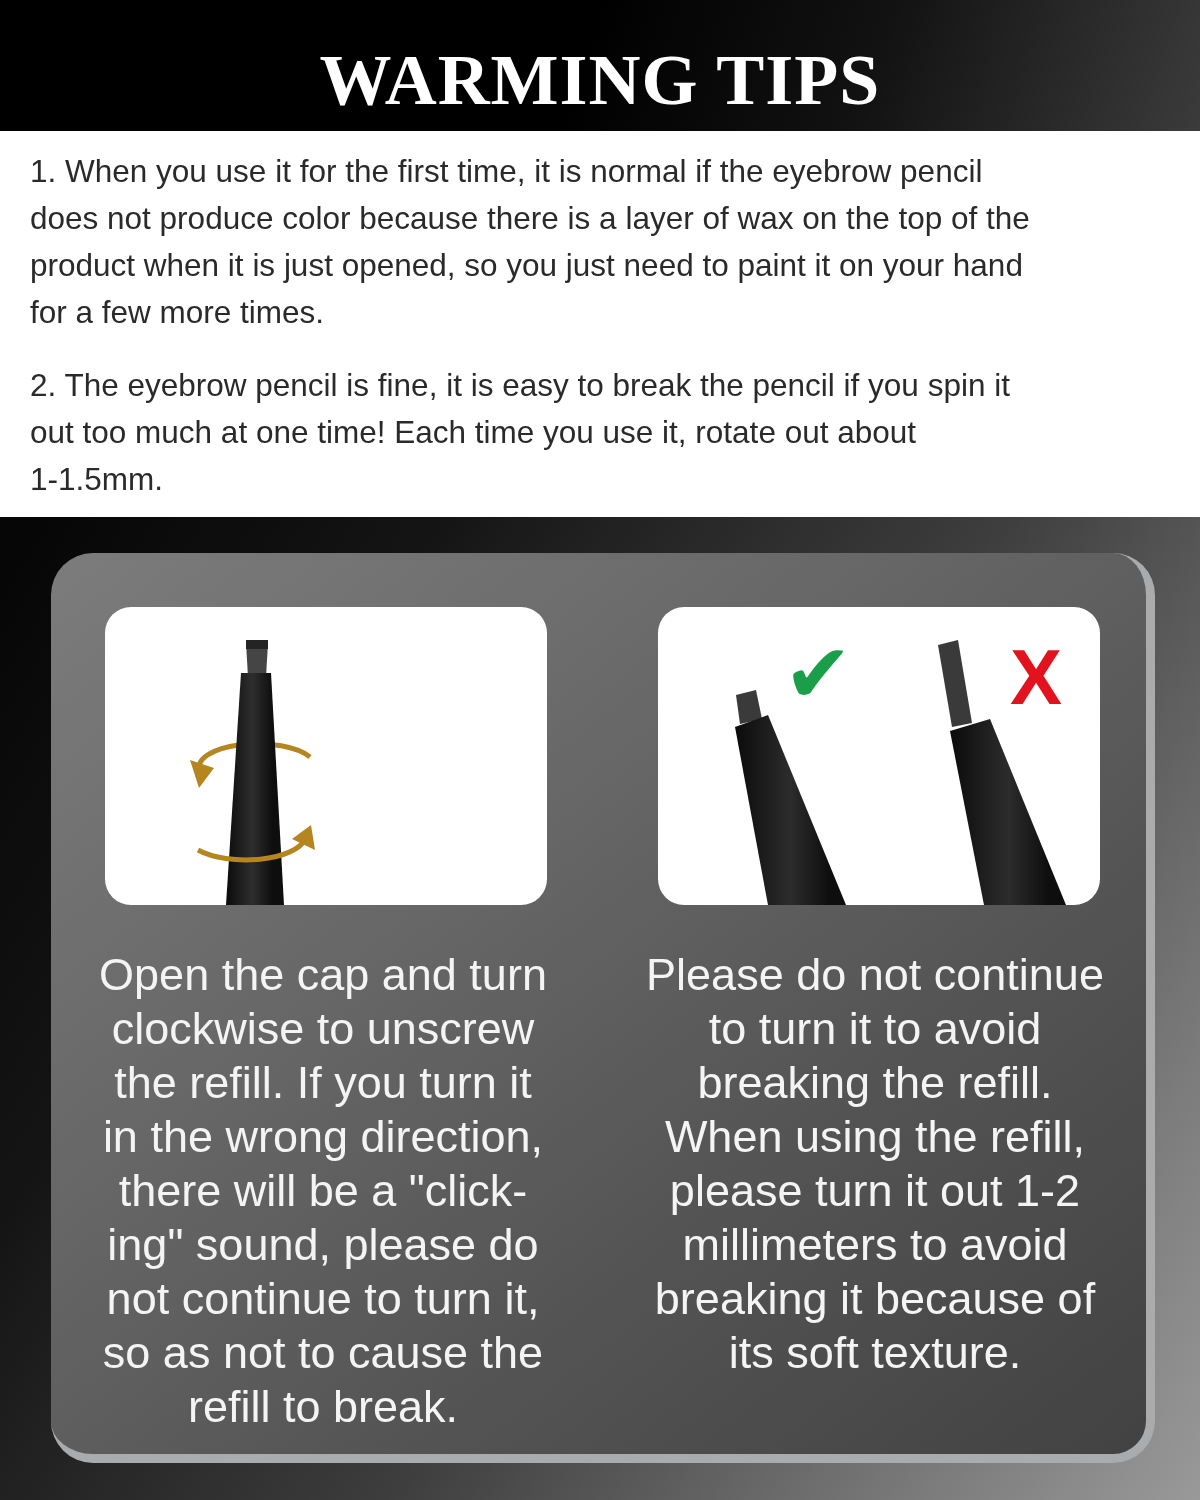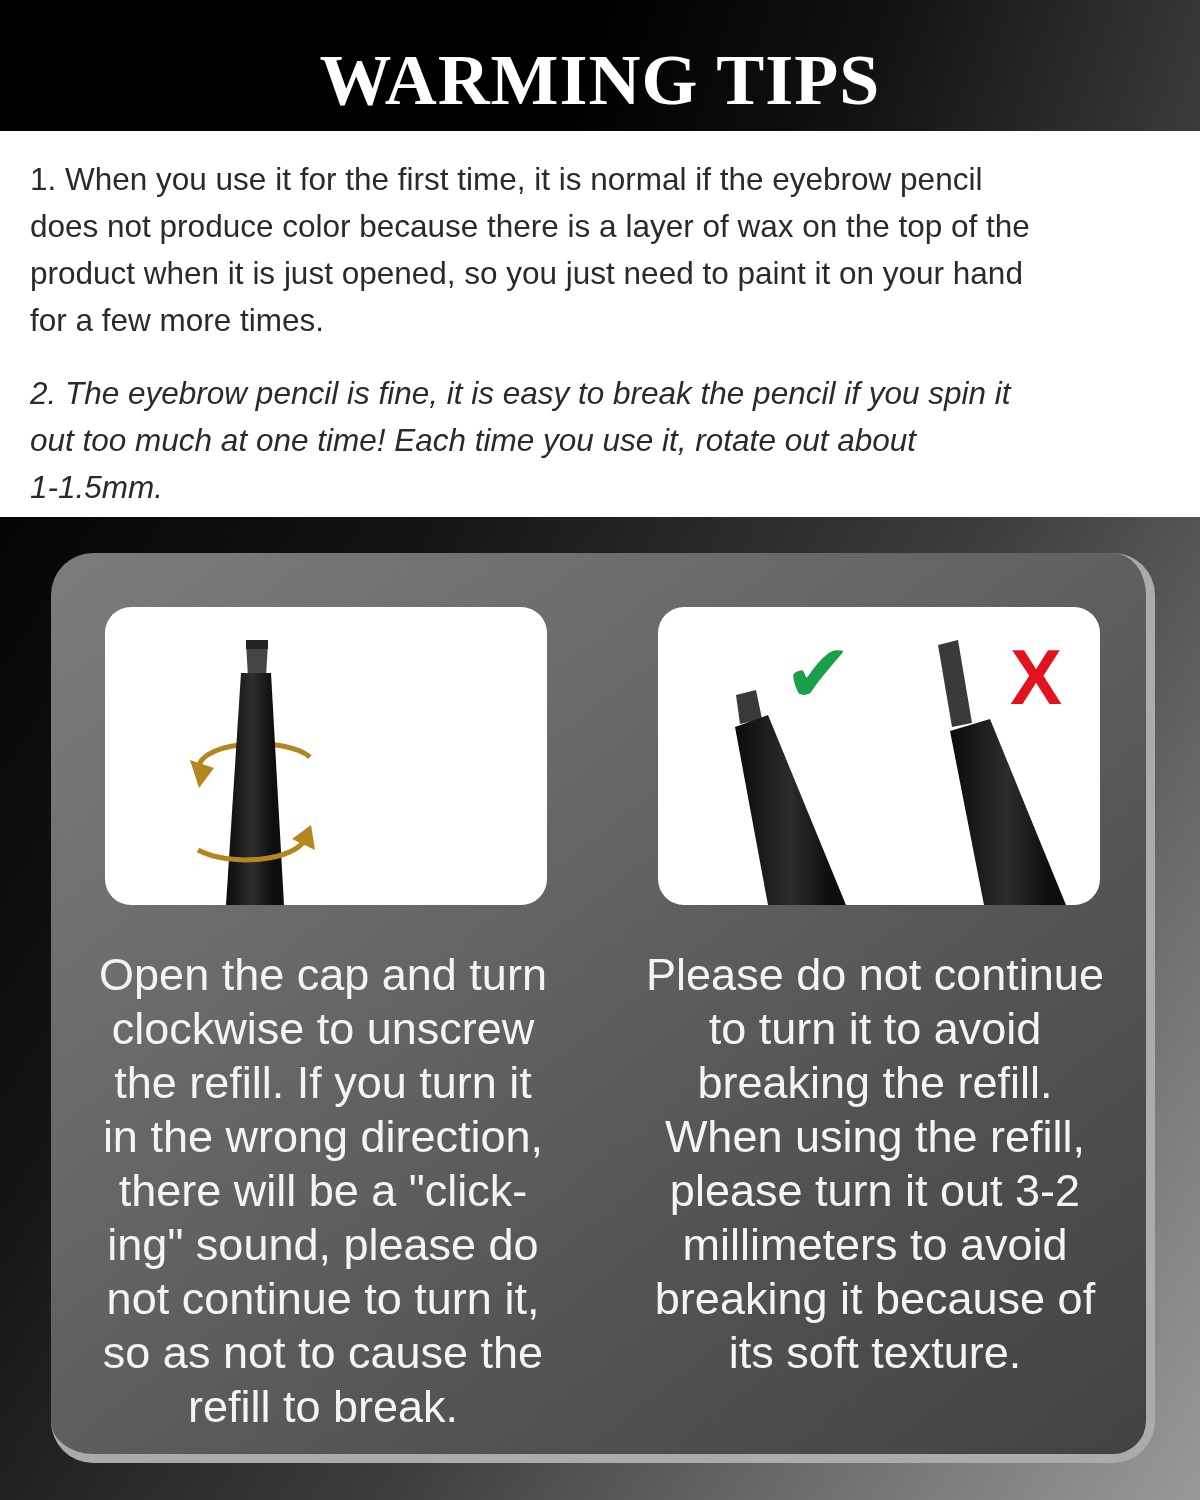--- a/index.html
+++ b/index.html
@@ -7,23 +7,23 @@
        font-family:"Liberation Sans",sans-serif;}
 
   
   .header{position:absolute;top:0;left:0;width:1200px;height:131px;
     background:linear-gradient(108deg,#000000 48%,#121212 72%,#3b3b3b 100%);}
   .header .title{position:absolute;top:44px;left:0;width:100%;text-align:center;
     margin:0;color:#ffffff;font-family:"Liberation Serif",serif;font-weight:bold;
     font-size:72px;line-height:1;letter-spacing:1px;}
 
   
-  .intro{position:absolute;top:148px;left:30px;width:1160px;color:#2a2a2a;margin-top:8px;}
+  .intro{position:absolute;top:148px;left:30px;width:1160px;color:#2a2a2a;}
   .tip{white-space:pre;font-size:31.5px;line-height:47px;margin:0;}
-  .tip + .tip{margin-top:26px;font-style:italic;}
+  .tip + .tip{margin-top:26px;}
 
   
   .dark{position:absolute;top:517px;left:0;width:1200px;height:983px;
     background:linear-gradient(122deg,#050505 0%,#141414 24%,#3d3d3d 55%,#7c7c7c 85%,#999999 100%);}
 
   .panel{position:absolute;left:51px;top:36px;width:1104px;height:910px;
     box-sizing:border-box;border-radius:42px;
     border-right:9px solid #a9abad;border-bottom:9px solid #a9abad;
     background:linear-gradient(142deg,#7c7c7c 0%,#6a6a6a 32%,#535353 68%,#424242 100%);}
 
@@ -117,18 +117,18 @@
 in the wrong direction,
 there will be a "click-
 ing" sound, please do
 not continue to turn it,
 so as not to cause the
 refill to break.</div>
     <div class="caption right">Please do not continue
 to turn it to avoid
 breaking the refill.
 When using the refill,
-please turn it out 3-2
+please turn it out 1-2
 millimeters to avoid
 breaking it because of
 its soft texture.</div>
   </div>
 </div>
 
 </body></html>

